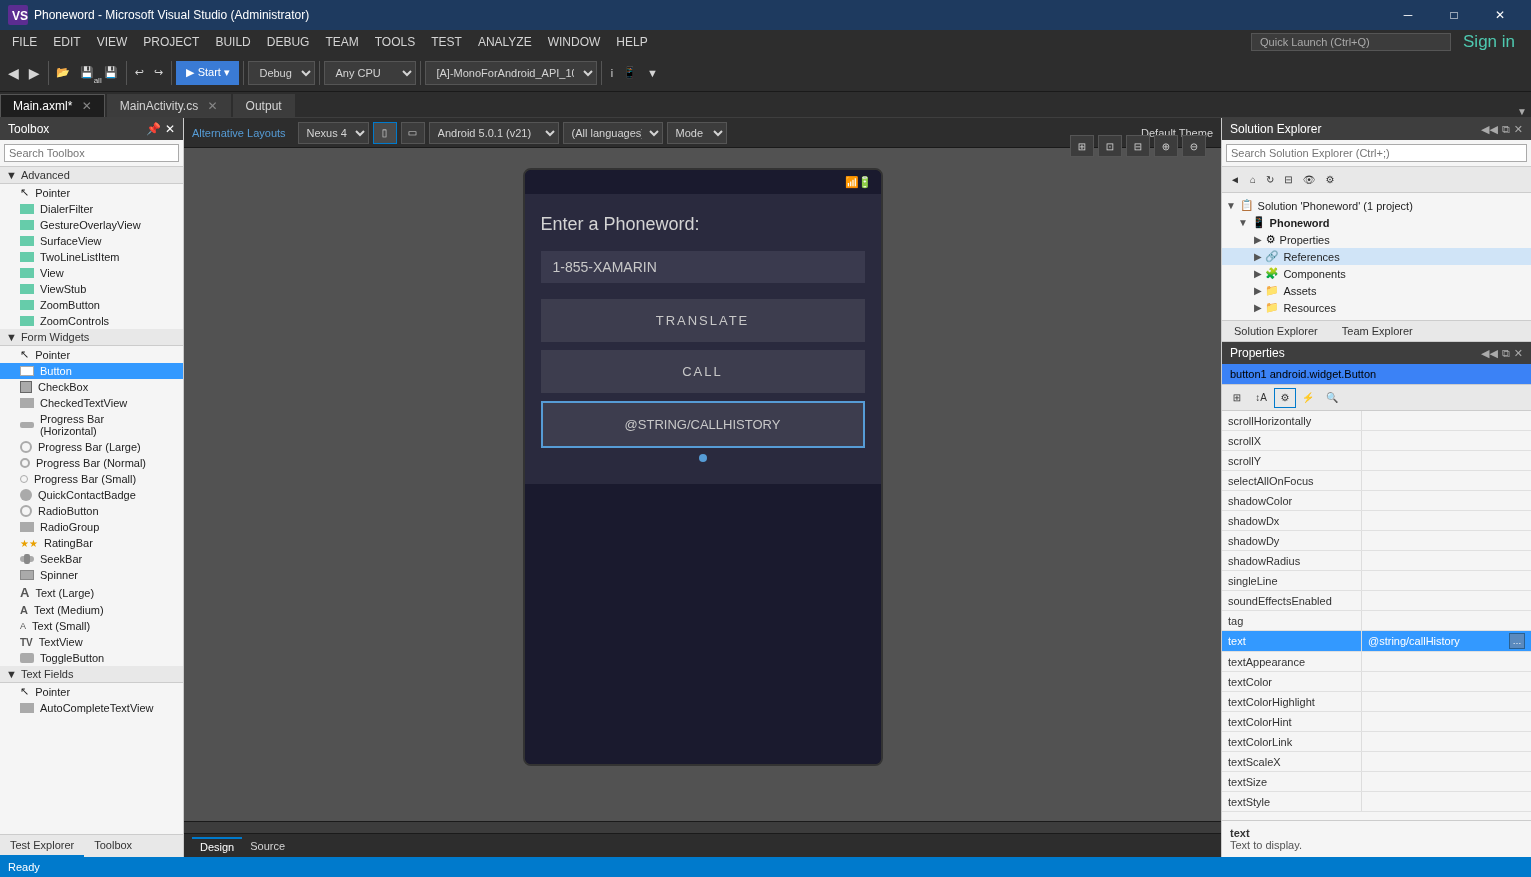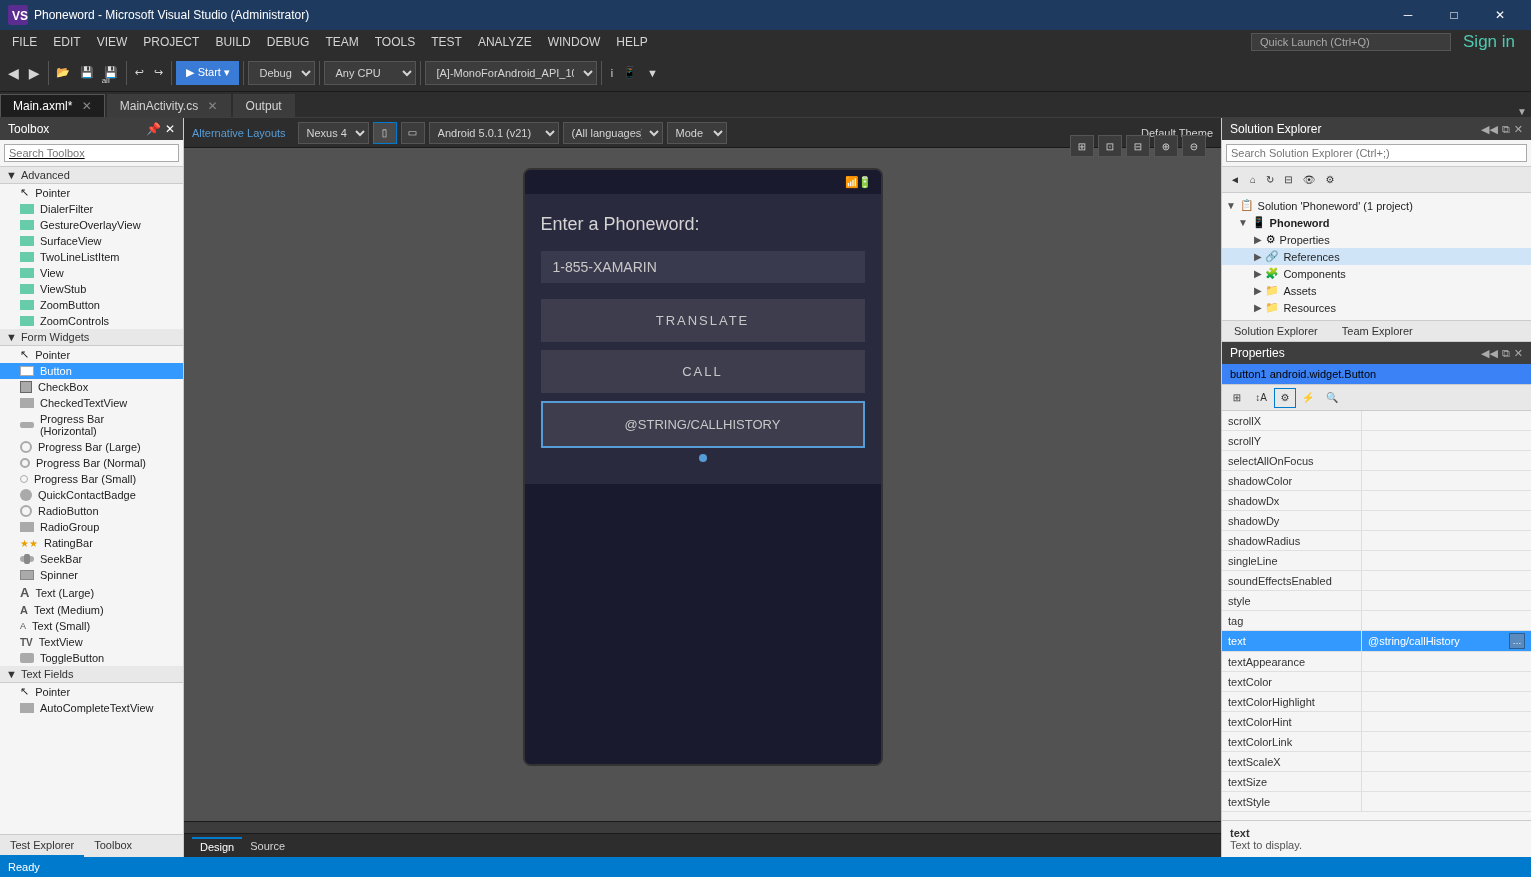--- a/index.html
+++ b/index.html
@@ -28,21 +28,21 @@
     .tabs-row { background: #2d2d2d; height: 26px; display: flex; align-items: flex-end; border-bottom: 1px solid #3e3e3e; }
     .tab { padding: 4px 12px; font-size: 12px; color: #d4d4d4; cursor: pointer; border: 1px solid transparent; border-bottom: none; background: #3c3c3c; margin-right: 2px; }
     .tab.active { background: #1e1e1e; color: white; border-color: #555; }
     .tab .close-x { margin-left: 6px; color: #888; }
 
     
     .toolbox { width: 184px; background: #f5f5f5; border-right: 1px solid #ccc; display: flex; flex-direction: column; flex-shrink: 0; }
     .toolbox-header { background: #3e3e3e; color: white; padding: 4px 8px; font-size: 12px; display: flex; align-items: center; justify-content: space-between; }
     .toolbox-header-icons { display: flex; gap: 4px; }
     .toolbox-search { padding: 4px; border-bottom: 1px solid #ccc; }
-    .toolbox-search input { width: 100%; padding: 2px 4px; border: 1px solid #aaa; font-size: 11px; text-decoration: underline; }
+    .toolbox-search input { width: 100%; padding: 2px 4px; border: 1px solid #aaa; font-size: 11px; }
     .toolbox-content { overflow-y: auto; flex: 1; }
     .toolbox-section { font-size: 11px; color: #333; padding: 2px 6px; background: #e8e8e8; border-bottom: 1px solid #ccc; cursor: pointer; display: flex; align-items: center; gap: 4px; }
     .toolbox-item { font-size: 11px; color: #222; padding: 2px 20px; display: flex; align-items: center; gap: 6px; cursor: pointer; }
     .toolbox-item.selected { background: #3399ff; color: white; }
     .toolbox-item-icon { width: 14px; height: 14px; background: #888; flex-shrink: 0; }
 
     
     .center-panel { flex: 1; display: flex; flex-direction: column; background: #1e1e1e; overflow: hidden; }
     .designer-toolbar { background: #2d2d2d; height: 30px; display: flex; align-items: center; padding: 0 8px; gap: 4px; border-bottom: 1px solid #1a1a1a; }
     .designer-btn { background: #3c3c3c; border: 1px solid #555; color: #d4d4d4; width: 24px; height: 22px; font-size: 10px; cursor: pointer; display: flex; align-items: center; justify-content: center; }
@@ -136,21 +136,21 @@
   <span style="background:#3c3c3c;color:#aaa;padding:2px 8px;font-size:11px;border:1px solid #555;width:200px;">Quick Launch (Ctrl+Q)</span>
   <span style="color:#4ec9b0;padding:0 12px;font-size:17px;cursor:pointer;">Sign in</span>
 </div>
 
 <div class="toolbar">
   <button class="toolbar-btn" style="font-size:14px;">◀</button>
   <button class="toolbar-btn" style="font-size:14px;">▶</button>
   <div class="toolbar-sep"></div>
   <button class="toolbar-btn">📂</button>
   <button class="toolbar-btn">💾</button>
-  <button class="toolbar-btn" style="position:relative;">💾<span style="font-size:8px;position:absolute;bottom:2px;right:12px;">all</span></button>
+  <button class="toolbar-btn" style="position:relative;">💾<span style="font-size:8px;position:absolute;bottom:2px;right:20px;">all</span></button>
   <div class="toolbar-sep"></div>
   <button class="toolbar-btn">↩</button>
   <button class="toolbar-btn">↪</button>
   <div class="toolbar-sep"></div>
   <button class="play-btn">▶ Start ▾</button>
   <div class="toolbar-sep"></div>
   <select class="toolbar-dropdown">
     <option>Debug</option>
   </select>
   <div class="toolbar-sep"></div>
@@ -480,20 +480,24 @@
       </div>
       <div class="props-toolbar">
         <button class="props-toolbar-btn">⊞</button>
         <button class="props-toolbar-btn">↕A</button>
         <button class="props-toolbar-btn" style="border:1px solid #007acc;">⚙</button>
         <button class="props-toolbar-btn">⚡</button>
         <button class="props-toolbar-btn">🔍</button>
       </div>
       <div class="props-list">
         <div class="prop-row">
+          <div class="prop-name">scrollHorizontally</div>
+          <div class="prop-value"></div>
+        </div>
+        <div class="prop-row">
           <div class="prop-name">scrollX</div>
           <div class="prop-value"></div>
         </div>
         <div class="prop-row">
           <div class="prop-name">scrollY</div>
           <div class="prop-value"></div>
         </div>
         <div class="prop-row">
           <div class="prop-name">selectAllOnFocus</div>
           <div class="prop-value"></div>
@@ -513,24 +517,20 @@
         <div class="prop-row">
           <div class="prop-name">shadowRadius</div>
           <div class="prop-value"></div>
         </div>
         <div class="prop-row">
           <div class="prop-name">singleLine</div>
           <div class="prop-value"></div>
         </div>
         <div class="prop-row">
           <div class="prop-name">soundEffectsEnabled</div>
-          <div class="prop-value"></div>
-        </div>
-        <div class="prop-row">
-          <div class="prop-name">style</div>
           <div class="prop-value"></div>
         </div>
         <div class="prop-row">
           <div class="prop-name">tag</div>
           <div class="prop-value"></div>
         </div>
         <div class="prop-row selected">
           <div class="prop-name" style="background:#3399ff;color:white;">text</div>
           <div class="prop-value" style="background:#3399ff;color:white;display:flex;align-items:center;">
             <span style="flex:1;font-size:11px;">@string/callHistory</span>

